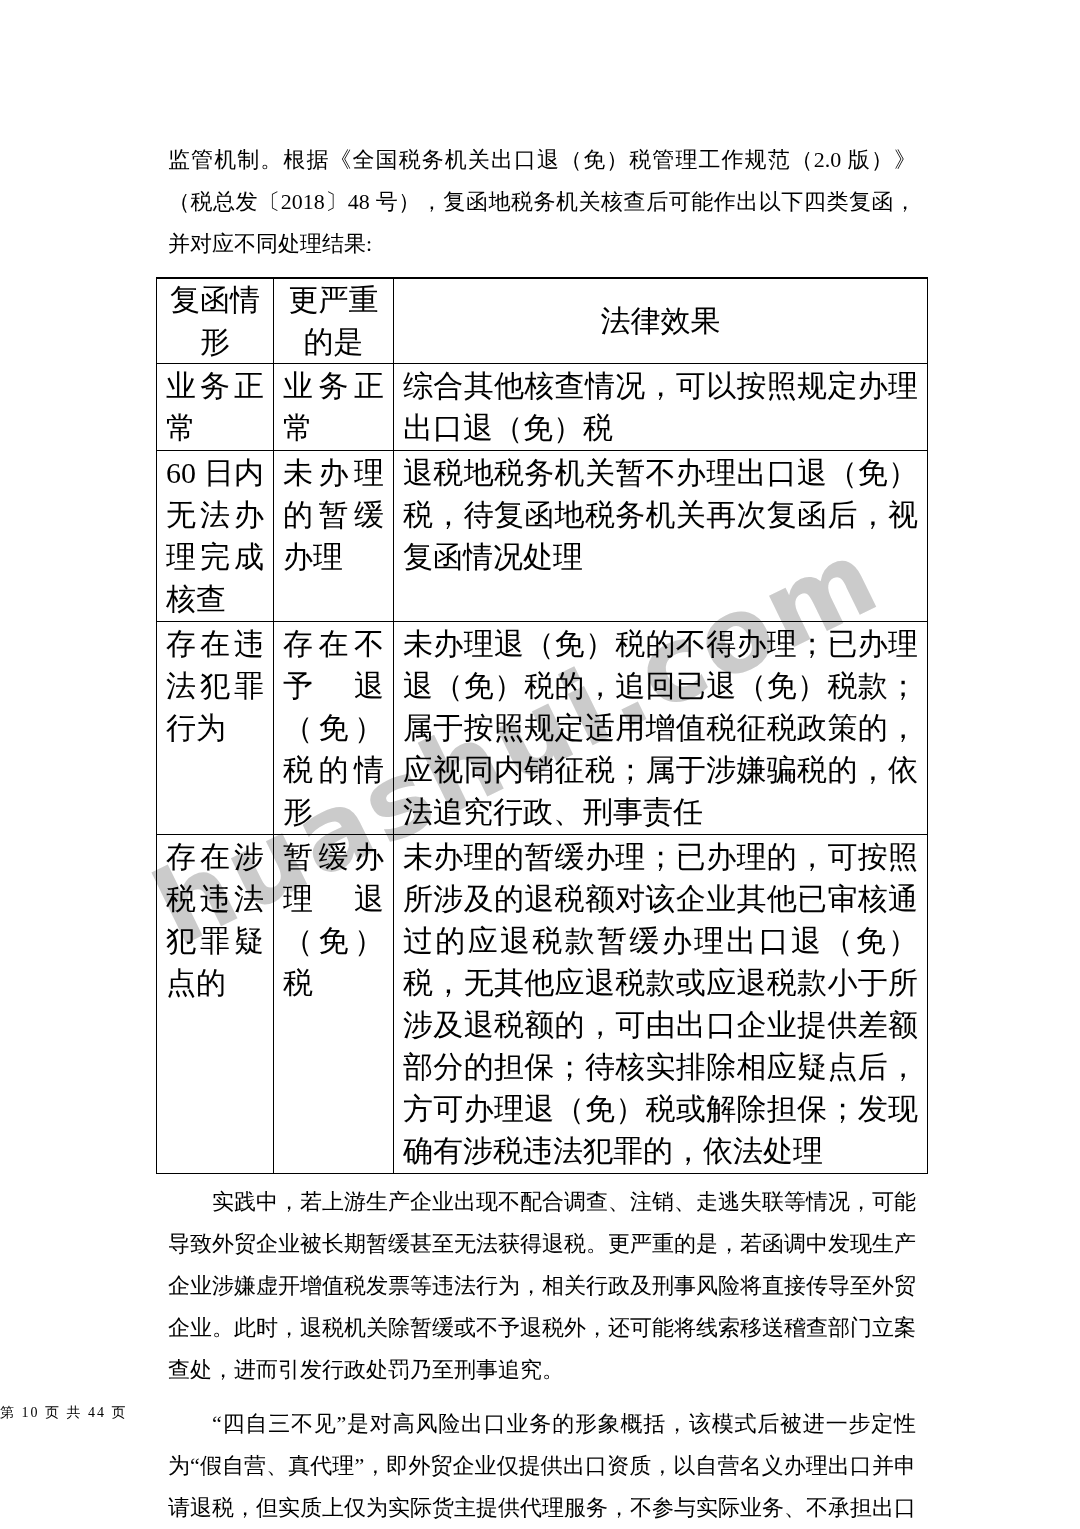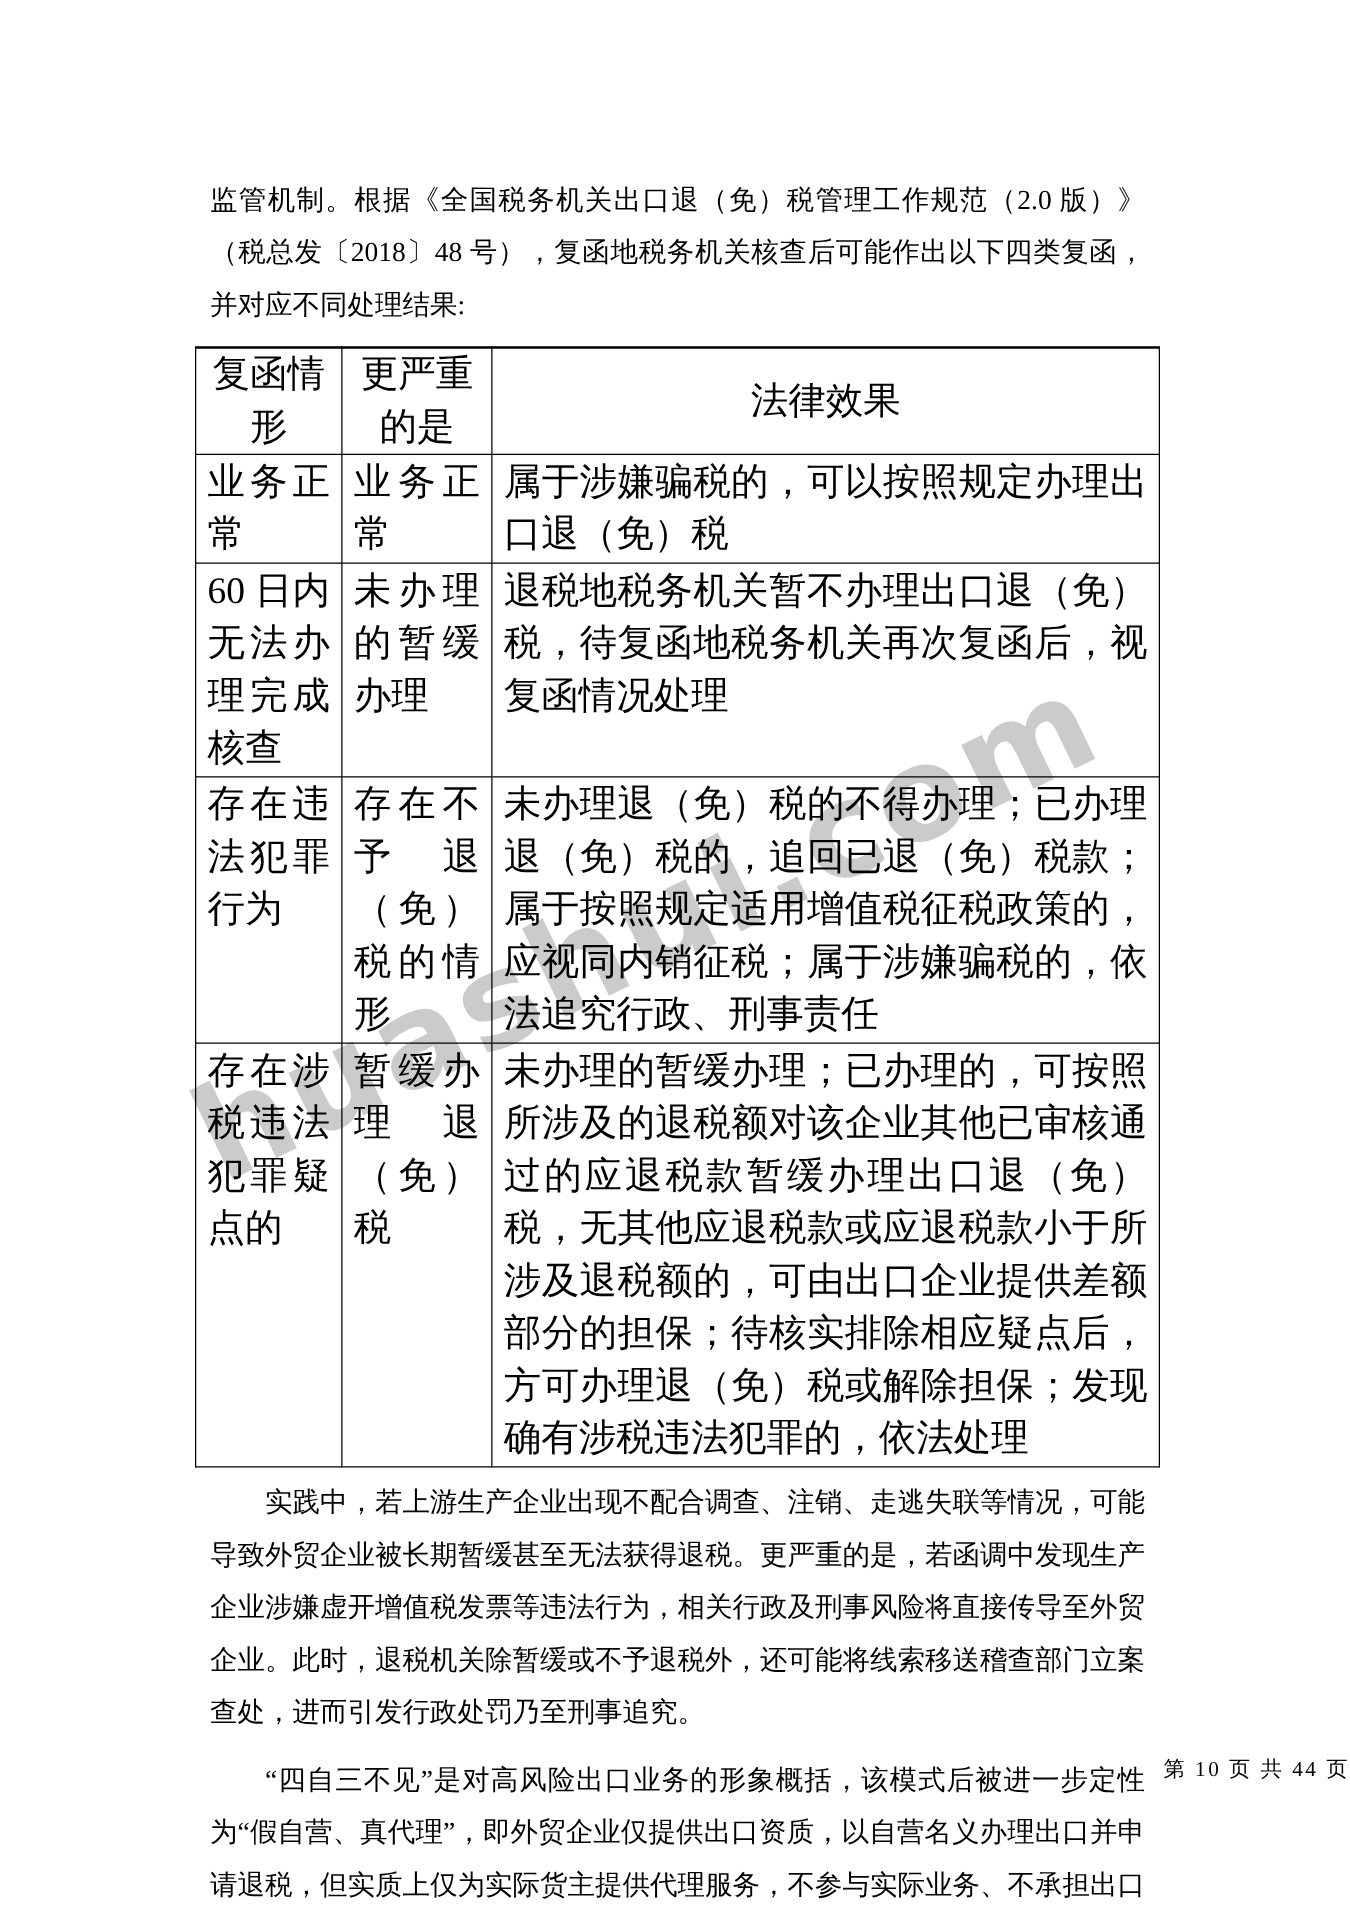--- a/index.html
+++ b/index.html
@@ -66,22 +66,22 @@
   col.c2 { width:120px; }
   tr.single td { height:43px; }
   .heading {
     font-weight:bold;
     text-indent:44px;
     margin:0;
   }
   .footer {
     position:absolute;
     left:0; right:0; top:1404px;
-    text-align:right;
-    font-size:17px;
+    text-align:left;
+    font-size:14px;
     letter-spacing:2px;
     z-index:1;
     font-family:"Liberation Serif","DejaVu Serif",serif;
   }
 </style>
 </head>
 <body>
 
 <div class="page">
 
@@ -101,21 +101,21 @@
         <tr>
           <th>复函情形</th>
           <th>更严重的是</th>
           <th>法律效果</th>
         </tr>
       </thead>
       <tbody>
         <tr class="single">
           <td>业务正常</td>
           <td>业务正常</td>
-          <td class="c-effect">属于涉嫌骗税的，可以按照规定办理出口退（免）税</td>
+          <td class="c-effect">综合其他核查情况，可以按照规定办理出口退（免）税</td>
         </tr>
         <tr>
           <td>60 日内无法办理完成核查</td>
           <td>未办理的暂缓办理</td>
           <td class="c-effect">退税地税务机关暂不办理出口退（免）税，待复函地税务机关再次复函后，视复函情况处理</td>
         </tr>
         <tr>
           <td>存在违法犯罪行为</td>
           <td>存在不予退（免）税的情形</td>
           <td class="c-effect">未办理退（免）税的不得办理；已办理退（免）税的，追回已退（免）税款；属于按照规定适用增值税征税政策的，应视同内销征税；属于涉嫌骗税的，依法追究行政、刑事责任</td>

